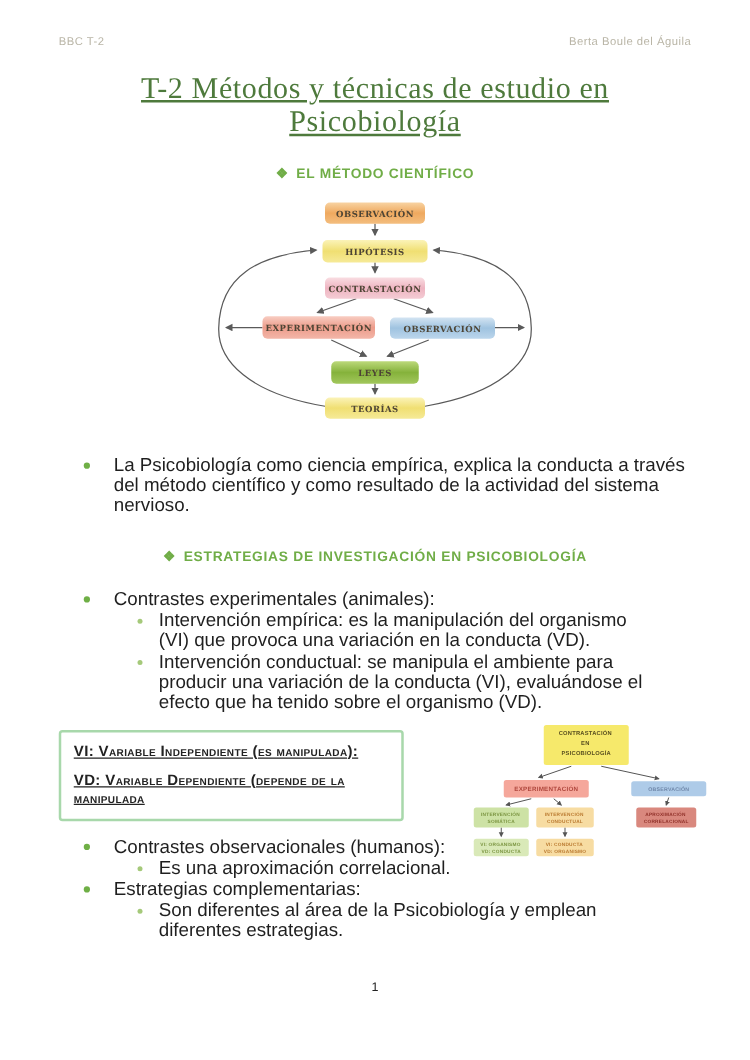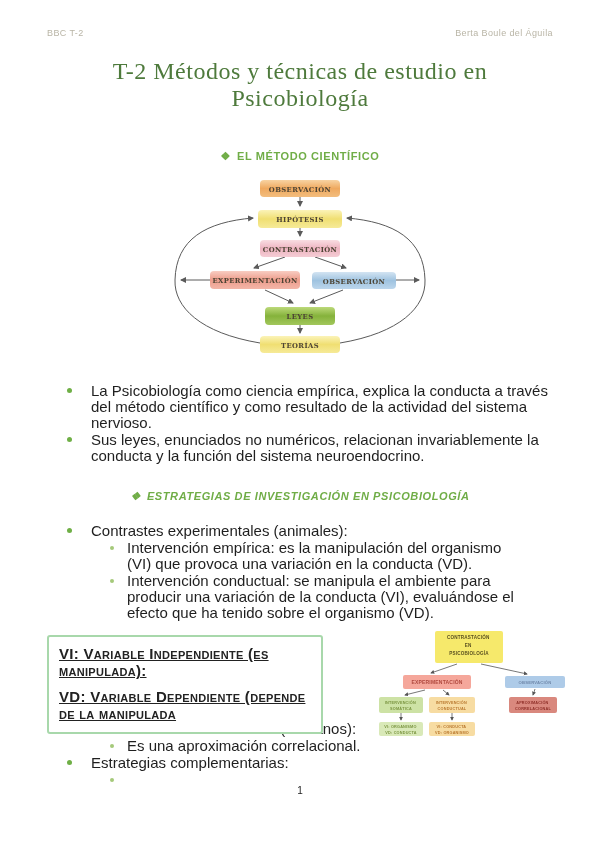--- a/index.html
+++ b/index.html
@@ -13,25 +13,25 @@
     overflow:hidden;
     box-sizing:border-box;
     padding:28px 47px 0 47px;
   }
   
   .hdr{display:flex;justify-content:space-between;font-size:9px;color:#b9b5a6;letter-spacing:.4px;}
   
   .title{
     margin-top:20px;text-align:center;
     font-family:"Liberation Serif",serif;font-weight:normal;
-    font-size:24px;color:#4e7a3c;letter-spacing:.5px;
+    font-size:24px;color:#4e7a3c;letter-spacing:.5px;text-decoration:underline;
   }
   
   .sec-h{
-    margin-top:38px;text-align:center;
+    margin-top:20px;text-align:center;
     font-size:11px;font-weight:bold;color:#70ad47;letter-spacing:.6px;
   }
   .sec-h .dia{margin-right:6px;font-size:11px;}
   
   .flow-svg{display:block;margin:10px auto 0 auto;}
   
   .blist{margin-top:16px;font-size:15px;line-height:16px;}
   .b-row{display:flex;margin-bottom:1px;}
   .b-row .m1{
     flex:0 0 auto;width:5px;height:5px;border-radius:50%;
@@ -46,21 +46,21 @@
   .b-row.lvl2 p{max-width:400px;}
   .lead{font-weight:normal;}
   
   .row-box-chart{position:relative;margin-top:14px;height:86px;}
   .vivd{
     box-sizing:border-box;width:276px;
     border:2px solid #a8d8ab;border-radius:3px;
     padding:8px 10px 10px 10px;background:#fff;
   }
   .vivd p{
-    margin:0 0 9px 0;font-size:15px;font-weight:bold;
+    margin:0 0 9px 0;font-size:12px;font-weight:bold;
     font-variant:small-caps;letter-spacing:.3px;
     text-decoration:underline;color:#222;
   }
   .vivd p:last-child{margin-bottom:0;}
   .mini-svg{position:absolute;top:-12px;right:-14px;}
   
   .pgnum{position:absolute;left:0;right:0;bottom:52px;text-align:center;font-size:10px;color:#222;}
   
   .fx-label{font-family:"DejaVu Serif",serif;font-weight:bold;fill:#4d4434;letter-spacing:.4px;}
   .mini-label{font-family:"Liberation Sans",sans-serif;font-weight:bold;letter-spacing:.2px;}
@@ -152,27 +152,23 @@
       <rect x="96" y="163" width="80" height="17" rx="4" fill="url(#gYe)"></rect>
       <text x="136" y="174.5" text-anchor="middle" font-size="6.8" class="fx-label">TEORÍAS</text>
     </g>
   </svg>
 
   <div class="blist">
     <div class="b-row">
       <span class="m1"></span>
       <p>La Psicobiología como ciencia empírica, explica la conducta a través del método científico y como resultado de la actividad del sistema nervioso.</p>
     </div>
-    <div class="b-row">
-      <span class="m1"></span>
-      <p>Sus leyes, enunciados no numéricos, relacionan invariablemente la conducta y la función del sistema neuroendocrino.</p>
-    </div>
-  </div>
-
-  <div class="sec-h" style="margin-top:26px;font-style:italic;">
+  </div>
+
+  <div class="sec-h" style="margin-top:26px;">
     <span class="dia">❖</span><span>ESTRATEGIAS DE INVESTIGACIÓN EN PSICOBIOLOGÍA</span>
   </div>
 
   <div class="blist" style="margin-top:20px;">
     <div class="b-row">
       <span class="m1"></span>
       <p><span class="lead">Contrastes experimentales (animales):</span></p>
     </div>
     <div class="b-row lvl2">
       <span class="m2"></span>
@@ -259,18 +255,19 @@
     <div class="b-row lvl2">
       <span class="m2"></span>
       <p>Es una aproximación correlacional.</p>
     </div>
     <div class="b-row">
       <span class="m1"></span>
       <p><span class="lead">Estrategias complementarias:</span></p>
     </div>
     <div class="b-row lvl2">
       <span class="m2"></span>
+      <p>Son diferentes al área de la Psicobiología y emplean diferentes estrategias.</p>
     </div>
   </div>
 
   <div class="pgnum">1</div>
 
 </div>
 
 </body></html>

